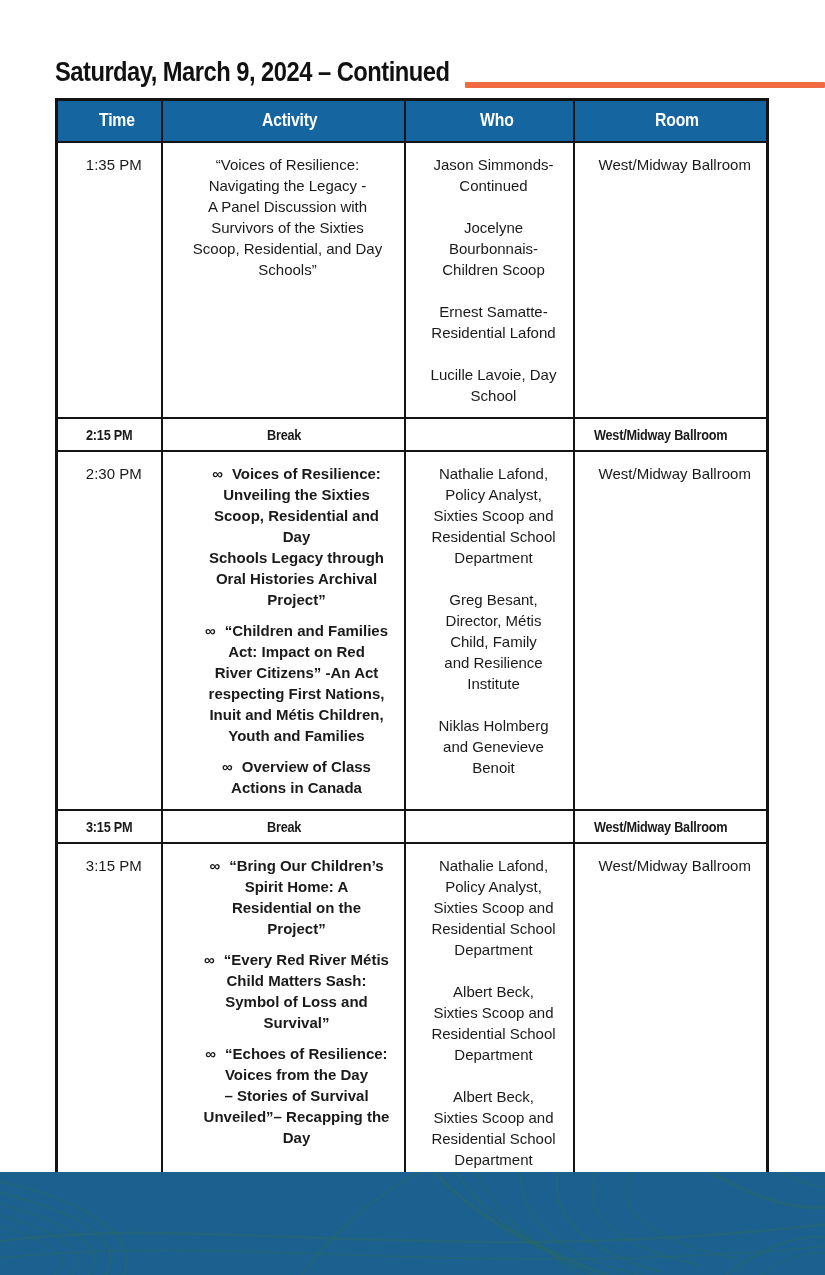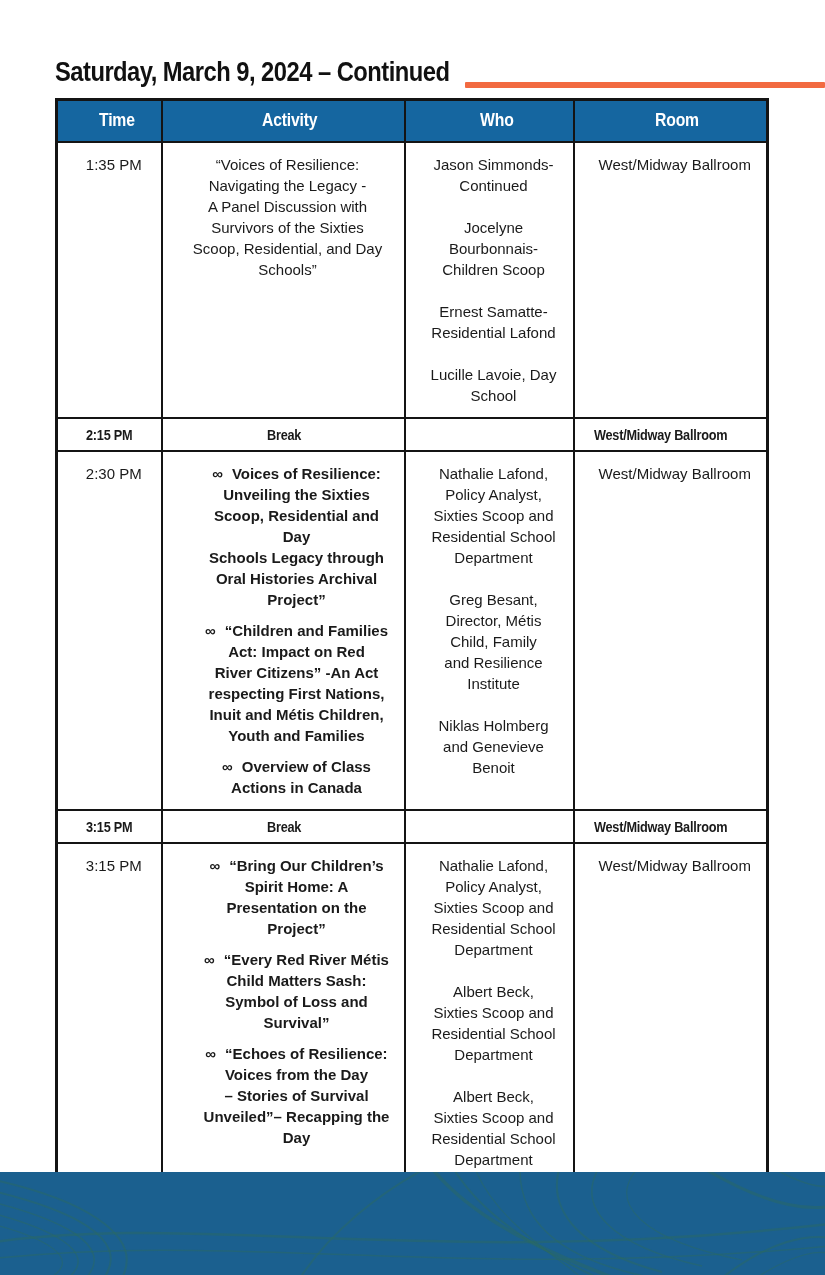--- a/index.html
+++ b/index.html
@@ -178,21 +178,21 @@
           <td class="col-activity"><span class="cell-text pre cond">Break</span></td>
           <td class="col-who"></td>
           <td class="col-room"><span class="cell-text cond">West/Midway Ballroom</span></td>
         </tr>
         <tr>
           <td class="col-time"><span class="cell-text">3:15 PM</span></td>
           <td class="col-activity">
             <div class="bullet-list">
               <div class="bullet-item"><span class="bullet-glyph">∞</span><span class="bullet-text">“Bring Our Children’s
 Spirit Home: A
-Presentation on the
+Residential on the
 Project”</span></div>
               <div class="bullet-item"><span class="bullet-glyph">∞</span><span class="bullet-text">“Every Red River Métis
 Child Matters Sash:
 Symbol of Loss and
 Survival”</span></div>
               <div class="bullet-item"><span class="bullet-glyph">∞</span><span class="bullet-text">“Echoes of Resilience:
 Voices from the Day
 – Stories of Survival
 Unveiled”– Recapping the
 Day</span></div>

